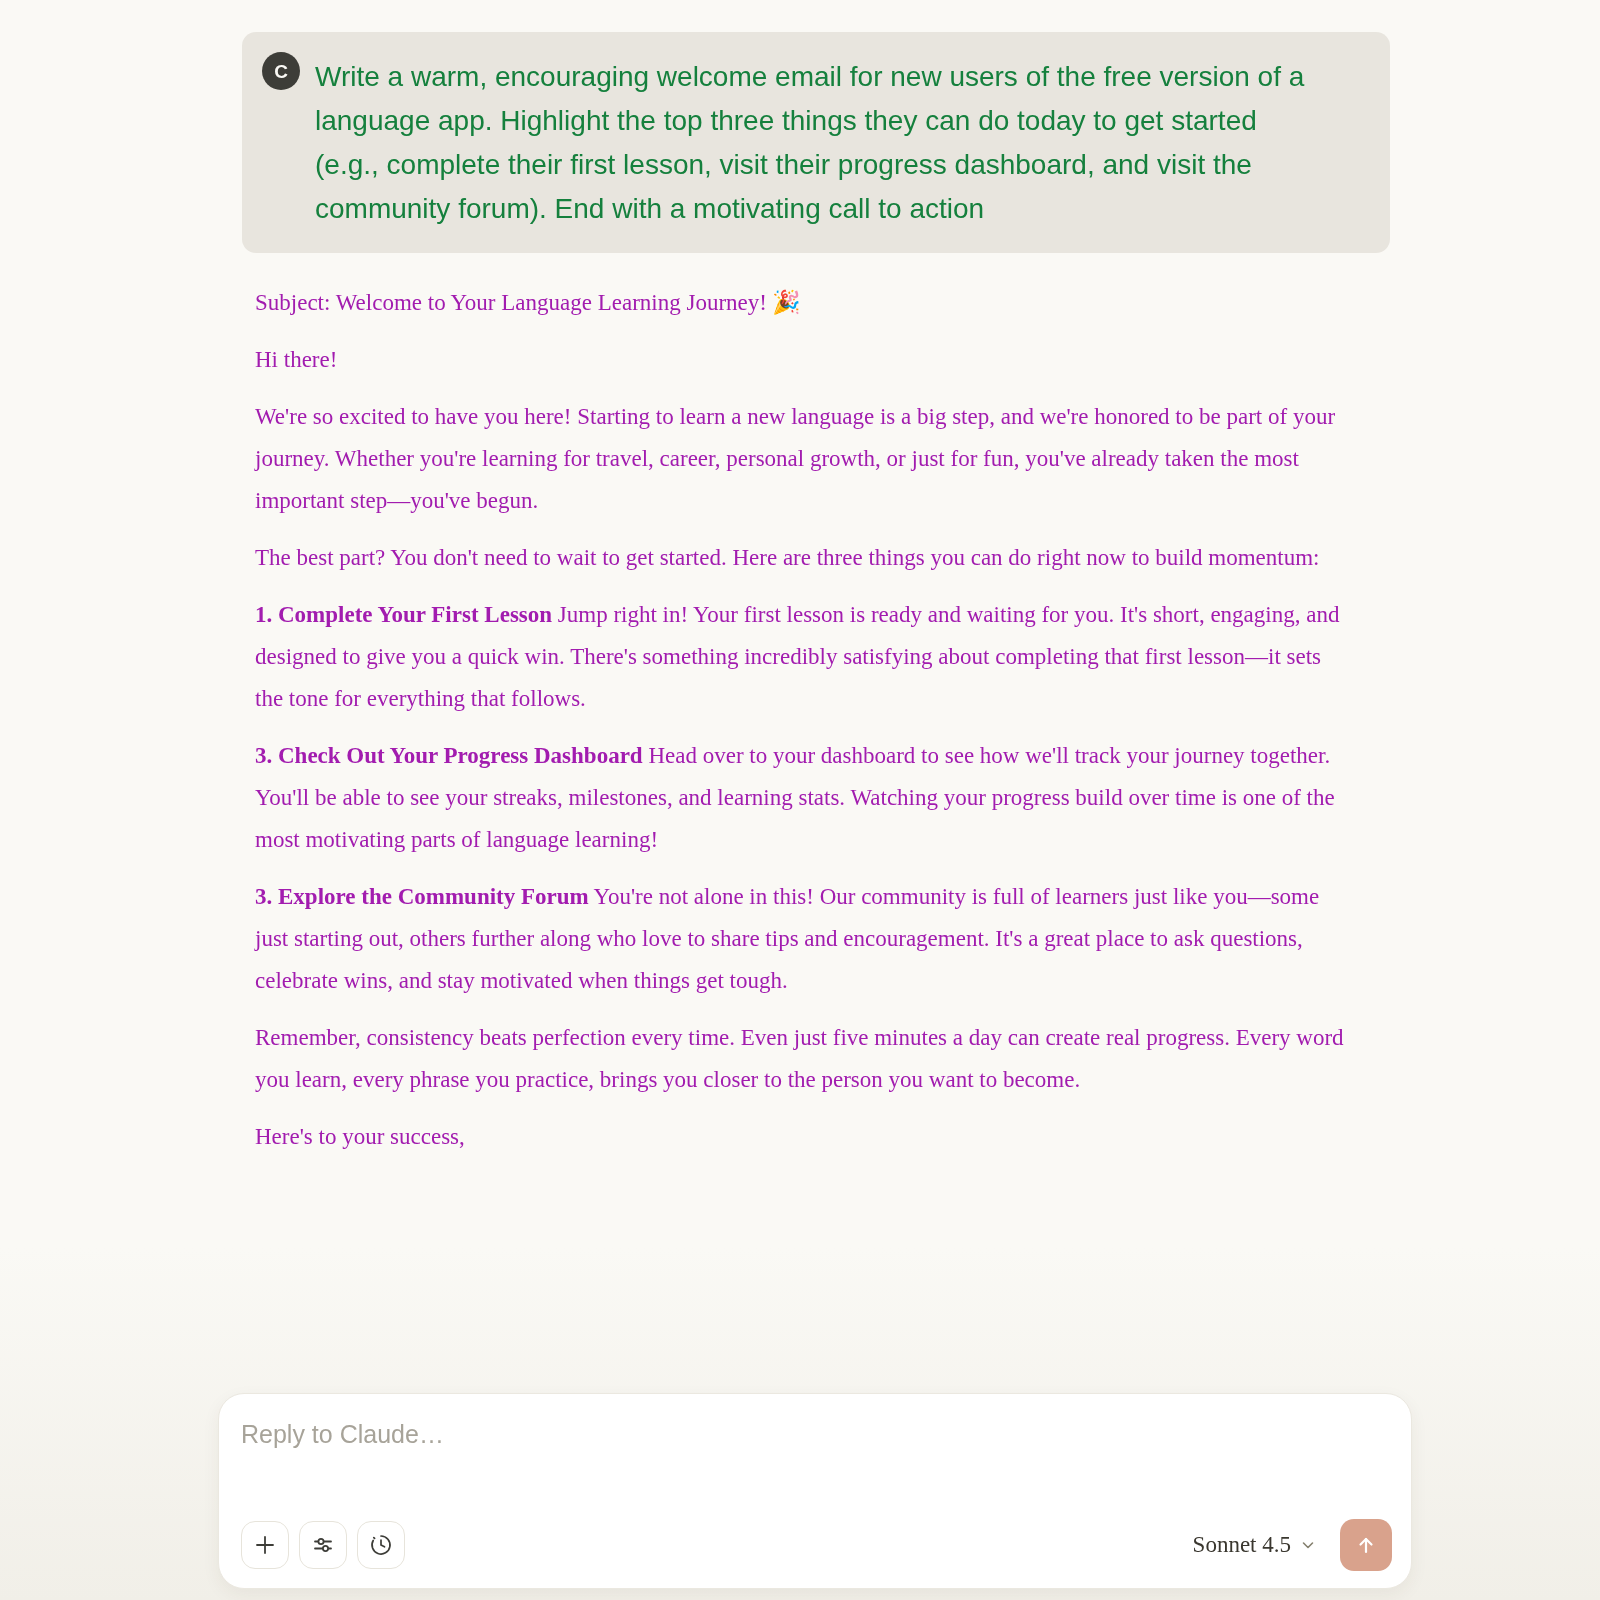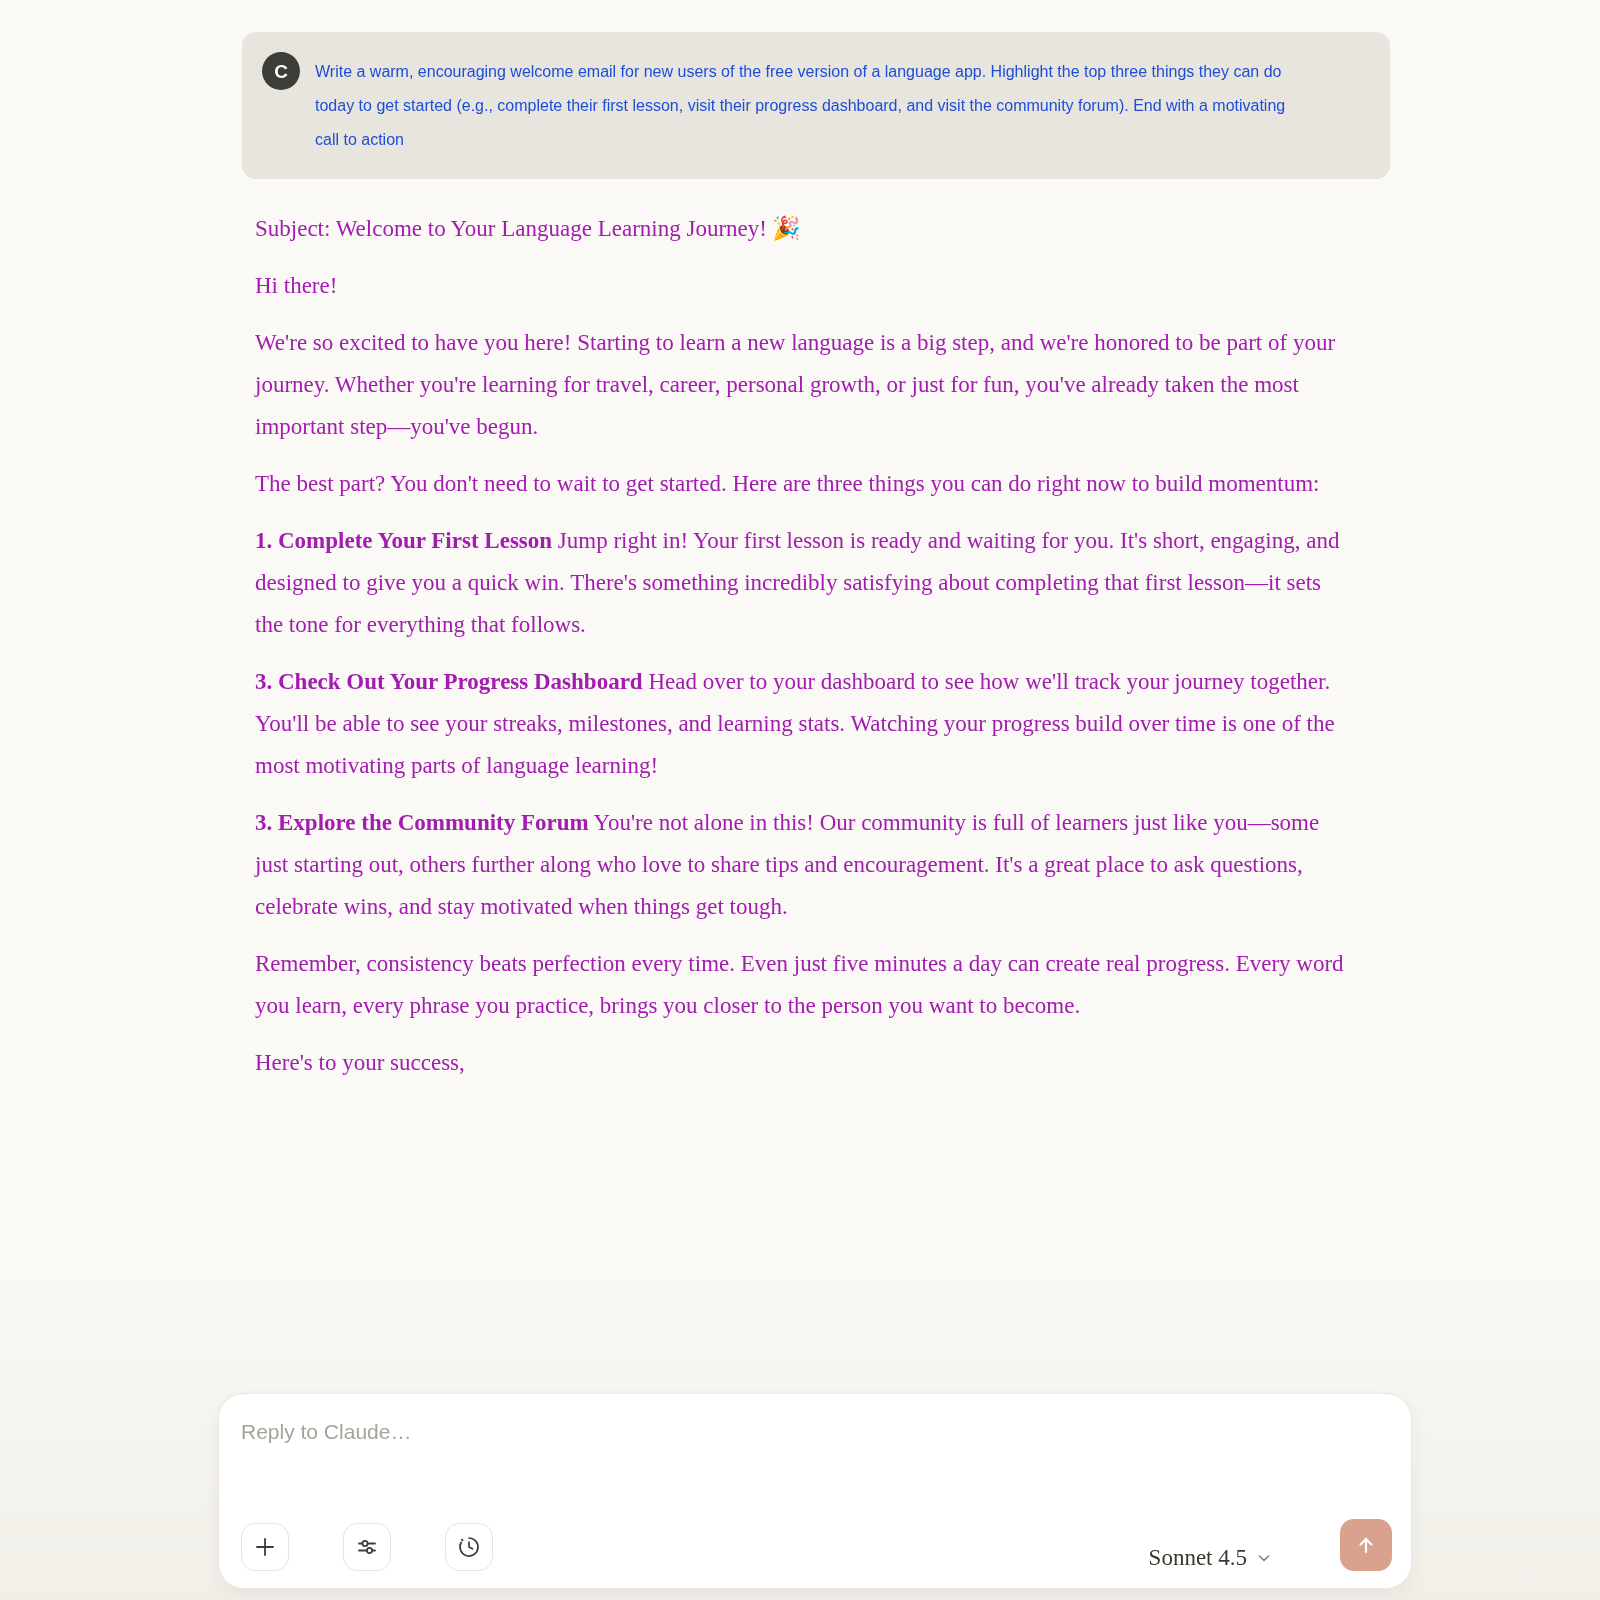--- a/index.html
+++ b/index.html
@@ -26,23 +26,23 @@
     flex: 0 0 38px;
     width: 38px; height: 38px;
     border-radius: 50%;
     background: #3d3d38;
     color: #faf9f5;
     font-size: 19px; font-weight: 700;
     display: flex; align-items: center; justify-content: center;
     line-height: 1;
   }
   .user-text {
-    font-size: 16px;
-    line-height: 34px;
-    color: #1d4ed8;
+    font-size: 28px;
+    line-height: 44px;
+    color: #15803d;
     padding-top: 3px;
     width: 995px;
   }
 
   
   .response {
     margin-left: 37px;
     width: 1096px;
     margin-top: 29px;
     font-family: "Liberation Serif", serif;
@@ -64,28 +64,28 @@
     border-radius: 26px;
     box-shadow: 0 6px 18px rgba(60, 55, 40, 0.06);
   }
   .reply-input {
     position: absolute;
     left: 22px; top: 26px;
     width: 1140px;
     border: none; outline: none;
     background: transparent;
     font-family: "Liberation Sans", sans-serif;
-    font-size: 21px;
+    font-size: 25px;
     color: #a21caf;
   }
   .reply-input::placeholder { color: #a7a399; opacity: 1; }
   .composer-bottom {
     position: absolute;
     left: 22px; right: 19px; bottom: 17px;
-    display: flex; align-items: flex-end; gap: 44px;
+    display: flex; align-items: center;
   }
   .tool-btn {
     width: 48px; height: 48px;
     background: #ffffff;
     border: 1px solid #e7e4db;
     border-radius: 14px;
     display: flex; align-items: center; justify-content: center;
     margin-right: 10px;
     cursor: pointer;
     color: #3d3d38;

